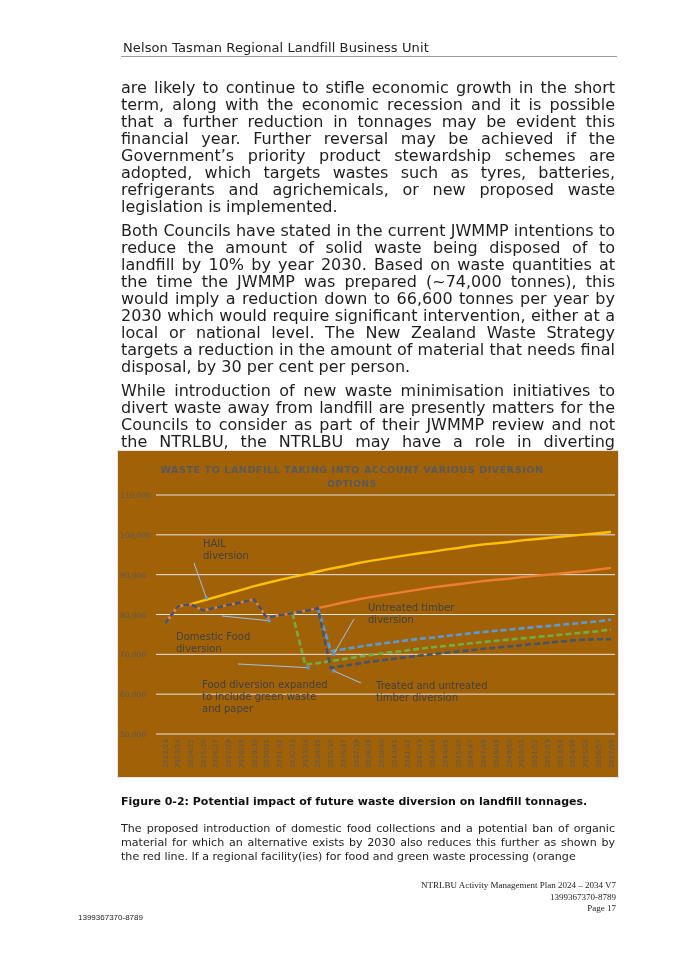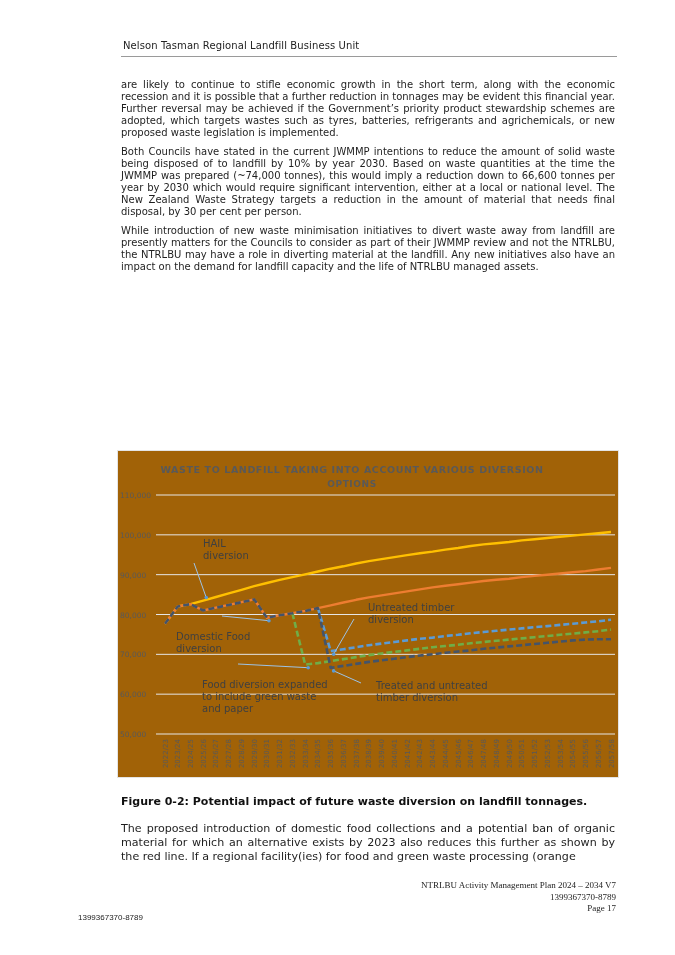--- a/index.html
+++ b/index.html
@@ -1,23 +1,23 @@
 <!DOCTYPE html>
 <html><head>
 <meta charset="utf-8">
 <style>
   html, body { margin: 0; padding: 0; background: #ffffff; }
   body { width: 675px; height: 955px; position: relative; overflow: hidden;
          font-family: "DejaVu Sans", sans-serif; color: #1a1a1a; }
-  .header-title { position: absolute; left: 123px; top: 40px; font-size: 10px;
+  .header-title { position: absolute; left: 123px; top: 40px; font-size: 13px;
                   font-family: "DejaVu Sans", sans-serif; color: #222; letter-spacing: 0.1px; }
   .header-rule { position: absolute; left: 121px; top: 56px; width: 496px; height: 0;
                  border-top: 1px solid #9a9a9a; }
-  .body-text { position: absolute; left: 121px; width: 494px; font-size: 10px;
-               line-height: 12px; text-align: justify; color: #1e1e1e; }
+  .body-text { position: absolute; left: 121px; width: 494px; font-size: 16px;
+               line-height: 17px; text-align: justify; color: #1e1e1e; }
   .body-text p { margin: 0 0 7px 0; }
   .p1 { top: 79px; }
   .chart-frame { position: absolute; left: 117px; top: 450px; width: 500px; height: 326px;
                  border: 1px solid #e4e4e4; background: #a16207; }
   .fig-caption { position: absolute; left: 121px; top: 795px; font-size: 11px; font-weight: bold;
                  color: #111; }
   .p-after { position: absolute; left: 121px; top: 822px; width: 494px; font-size: 11.1px;
              line-height: 13.8px; text-align: justify; color: #1e1e1e; }
   .p-after .last { text-align-last: justify; }
   .footer-right { position: absolute; right: 59px; top: 880px; text-align: right;
@@ -127,21 +127,21 @@
         <circle cx="215.65714285714284" cy="219.87666666666667" r="1.8" fill="#5B9BD5"></circle>
         <text x="258" y="238" font-size="10" fill="#404040">Treated and untreated</text>
         <text x="258" y="250" font-size="10" fill="#404040">timber  diversion</text>
       </g>
   </svg>
 </div>
 
 <div class="fig-caption">Figure 0-2:  Potential impact of future waste diversion on landfill tonnages.</div>
 
 <div class="p-after">
-  <span class="last">The proposed introduction of domestic food collections and a potential ban of organic material for which an alternative exists by 2023 also reduces this further as shown by the red line. If a regional facility(ies) for food and green waste processing (orange</span>
+  <span class="last">The proposed introduction of domestic food collections and a potential ban of organic material for which an alternative exists by 2030 also reduces this further as shown by the red line. If a regional facility(ies) for food and green waste processing (orange</span>
 </div>
 
 <div class="footer-right">
   <div>NTRLBU Activity Management Plan 2024 – 2034 V7</div>
   <div>1399367370-8789</div>
   <div>Page 17</div>
 </div>
 <div class="footer-left">1399367370-8789</div>
 
 </body></html>

